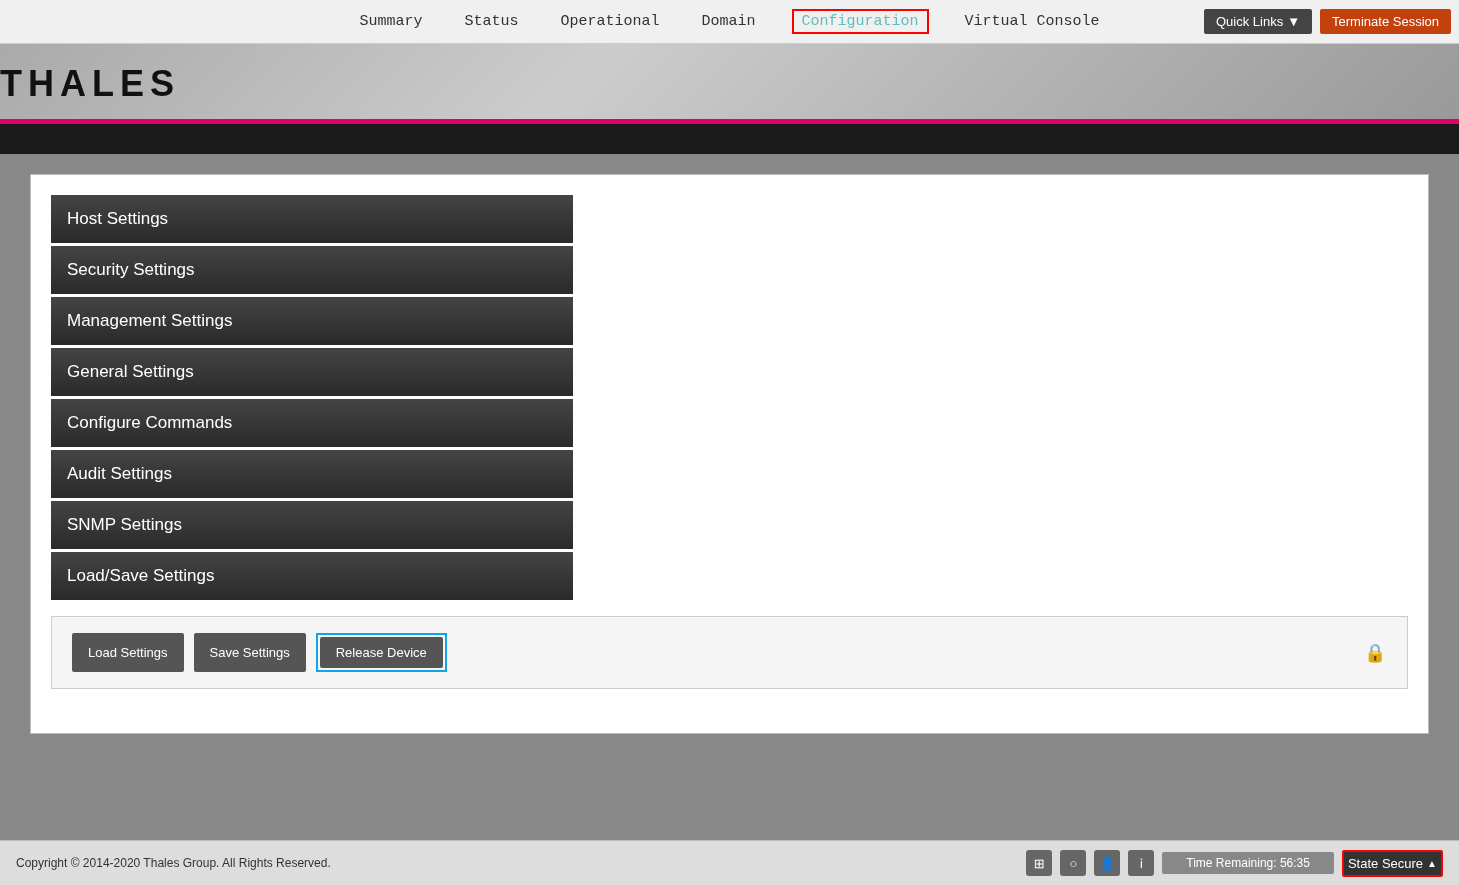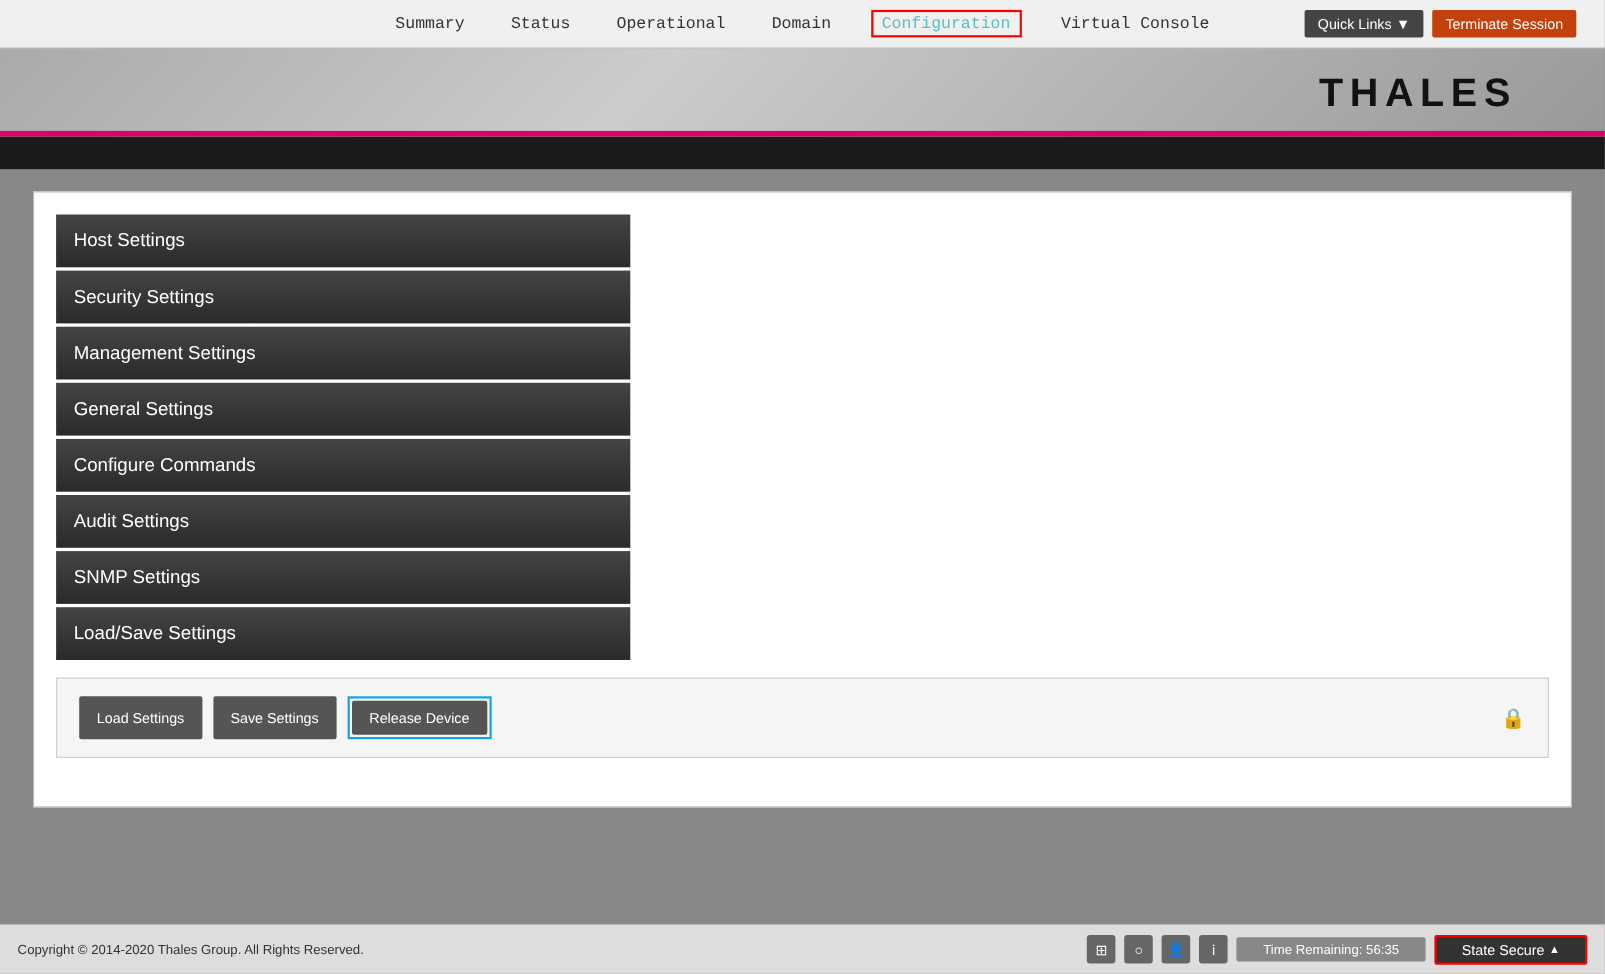--- a/index.html
+++ b/index.html
@@ -34,21 +34,21 @@
       padding: 4px 6px;
       font-family: Liberation Mono, monospace;
     }
     .nav-item.active {
       color: #5bbfbf;
       border: 2px solid red;
       padding: 2px 8px;
     }
     .nav-right {
       position: absolute;
-      right: 26px;
+      right: 8px;
       display: flex;
       gap: 8px;
       align-items: center;
     }
     .quick-links-btn {
       background: #444;
       color: #fff;
       border: none;
       padding: 5px 12px;
       font-size: 13px;
@@ -67,21 +67,20 @@
       cursor: pointer;
       border-radius: 2px;
     }
 
     
     .header-banner {
       background: linear-gradient(135deg, #aaa 0%, #ccc 40%, #bbb 60%, #999 100%);
       height: 80px;
       display: flex;
       align-items: center;
-      justify-content: flex-end;
       padding-right: 80px;
       position: relative;
     }
     .header-banner::before {
       content: '';
       position: absolute;
       bottom: 0;
       left: 0;
       right: 0;
       height: 5px;
@@ -202,21 +201,21 @@
       background: #888;
       color: #fff;
       padding: 4px 24px;
       font-size: 12px;
       border-radius: 2px;
     }
     .state-secure-btn {
       background: #333;
       color: #fff;
       border: 2px solid red;
-      padding: 4px 23px;
+      padding: 4px 4px;
       font-size: 13px;
       cursor: pointer;
       display: flex;
       align-items: center;
       gap: 4px;
       border-radius: 2px;
     }
     .chevron-down {
       font-size: 10px;
     }

